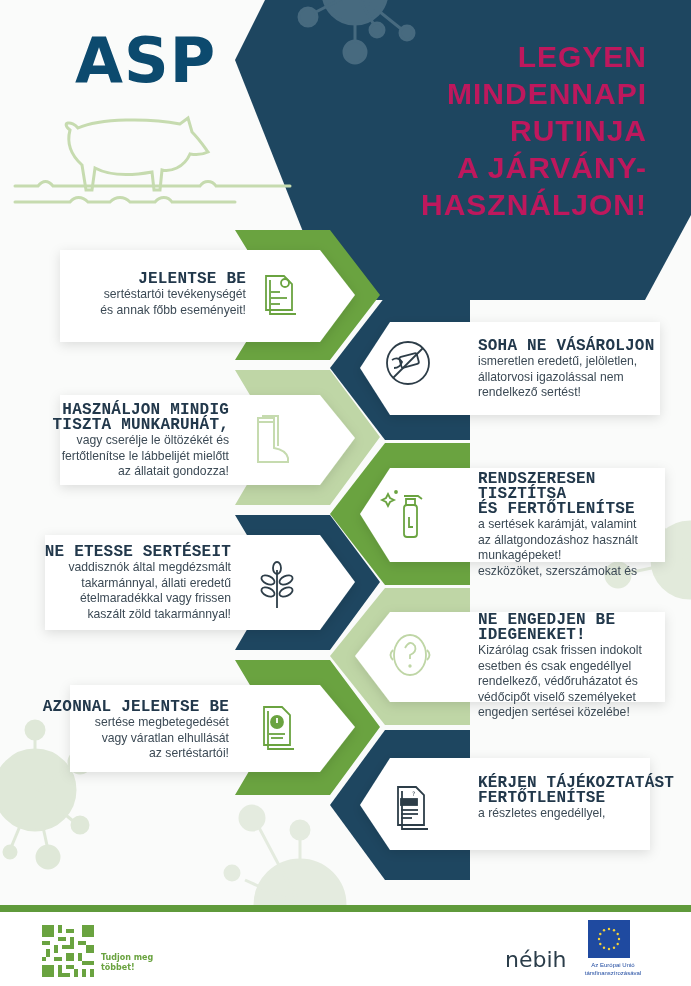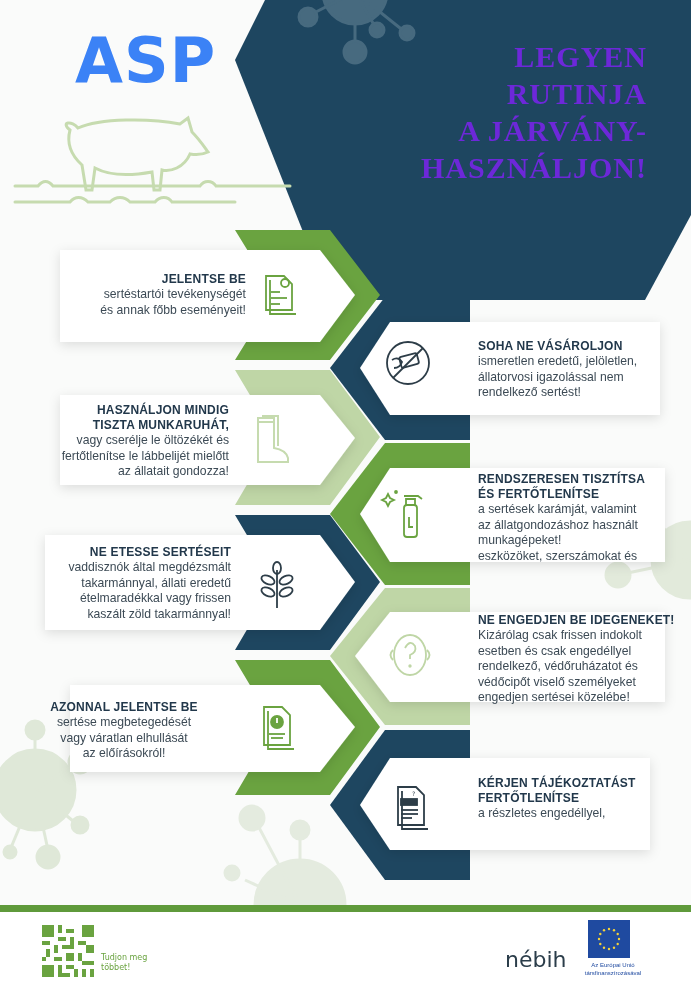--- a/index.html
+++ b/index.html
@@ -1,29 +1,29 @@
 <!DOCTYPE html>
 <html><head>
 <meta charset="utf-8">
 <style>
   html,body{margin:0;padding:0;}
   body{width:691px;height:986px;position:relative;overflow:hidden;background:#fafbfa;font-family:"DejaVu Sans","Liberation Sans",sans-serif;}
   .abs{position:absolute;}
   #bg-svg{position:absolute;left:0;top:0;width:691px;height:986px;}
-  .asp{left:75px;top:30px;font-family:"DejaVu Sans",sans-serif;font-weight:bold;font-size:62px;letter-spacing:1px;color:#3b82f6;line-height:1;}
-  .title{right:44px;top:38px;text-align:right;color:#6d28d9;font-family:Liberation Serif, serif;font-weight:bold;font-size:30px;line-height:37px;letter-spacing:1px;}
+  .asp{left:75px;top:30px;font-family:"DejaVu Sans",sans-serif;font-weight:bold;font-size:62px;letter-spacing:1px;color:#0c4a6e;line-height:1;}
+  .title{right:44px;top:38px;text-align:right;color:#be185d;font-family:Liberation Sans, sans-serif;font-weight:bold;font-size:30px;line-height:37px;letter-spacing:1px;}
   .title div{white-space:nowrap;}
   .card-text{font-size:12.2px;line-height:15.6px;color:#3c4a55;font-family:"Liberation Sans",sans-serif;}
-  .card-text .head{font-family:Liberation Sans, sans-serif;font-weight:bold;font-size:12px;line-height:15px;color:#22384b;letter-spacing:0.2px;}
+  .card-text .head{font-family:Liberation Mono, monospace;font-weight:bold;font-size:16px;line-height:15px;color:#22384b;letter-spacing:0.2px;}
   .left-text{text-align:right;}
   .right-text{text-align:left;margin-left:16px;}
   .footer-line{left:0;top:905px;width:691px;height:7px;background:#5f9a3b;}
   .footer{left:0;top:912px;width:691px;height:74px;background:#ffffff;}
   .qr{left:42px;top:925px;width:52px;height:52px;}
-  .more{left:101px;top:953px;font-family:"DejaVu Sans",sans-serif;font-weight:normal;font-size:8px;line-height:10px;color:#6aa340;}
+  .more{left:101px;top:953px;font-family:"DejaVu Sans",sans-serif;font-weight:bold;font-size:8px;line-height:10px;color:#6aa340;}
   .nebih{left:505px;top:947px;font-family:"DejaVu Sans",sans-serif;font-size:22px;color:#2b3d4a;letter-spacing:0px;}
   .eu-flag{left:588px;top:920px;width:42px;height:38px;background:#1f4aa0;}
   .eu-text{left:574px;top:961px;width:78px;text-align:center;font-family:"Liberation Sans",sans-serif;font-size:6px;line-height:8px;color:#1f4aa0;}
 </style>
 </head>
 <body>
 
 <svg id="bg-svg" viewBox="0 0 691 986" xmlns="http://www.w3.org/2000/svg">
   <defs>
     <filter id="shadow" x="-10%" y="-20%" width="120%" height="140%">
@@ -176,20 +176,21 @@
     <line x1="401" y1="810" x2="418" y2="810"></line>
       <line x1="401" y1="814" x2="418" y2="814"></line>
       <line x1="401" y1="818" x2="412" y2="818"></line>
     <text x="412" y="796" font-size="6" fill="#2d3d48" stroke="none" font-family="DejaVu Sans, sans-serif">?</text>
   </g>
 </svg>
 
 <div class="abs asp">ASP</div>
 <div class="abs title">
   <div>LEGYEN</div>
+  <div>MINDENNAPI</div>
   <div>RUTINJA</div>
   <div>A JÁRVÁNY-</div>
   <div>HASZNÁLJON!</div>
 </div>
 
 <div class="abs card-text left-text" style="right:445px;top:272px;width:220px;">
   <div class="head">JELENTSE BE</div>
   <div>sertéstartói tevékenységét</div>
   <div>és annak főbb eseményeit!</div>
 </div>
@@ -228,25 +229,25 @@
 
 <div class="abs card-text right-text" style="left:462px;top:613px;width:225px;">
   <div class="head">NE ENGEDJEN BE IDEGENEKET!</div>
   <div>Kizárólag csak frissen indokolt</div>
   <div>esetben és csak engedéllyel</div>
   <div>rendelkező, védőruházatot és</div>
   <div>védőcipőt viselő személyeket</div>
   <div>engedjen sertései közelébe!</div>
 </div>
 
-<div class="abs card-text left-text" style="right:462px;top:700px;width:210px;text-align:center;">
+<div class="abs card-text left-text" style="right:462px;top:700px;width:210px;">
   <div class="head">AZONNAL JELENTSE BE</div>
   <div>sertése megbetegedését</div>
   <div>vagy váratlan elhullását</div>
-  <div>az előírásokról!</div>
+  <div>az sertéstartói!</div>
 </div>
 
 <div class="abs card-text right-text" style="left:462px;top:776px;width:215px;">
   <div class="head">KÉRJEN TÁJÉKOZTATÁST</div>
   <div class="head">FERTŐTLENÍTSE</div>
   <div>a részletes engedéllyel,</div>
 </div>
 
 <div class="abs footer-line"></div>
 <div class="abs footer"></div>

